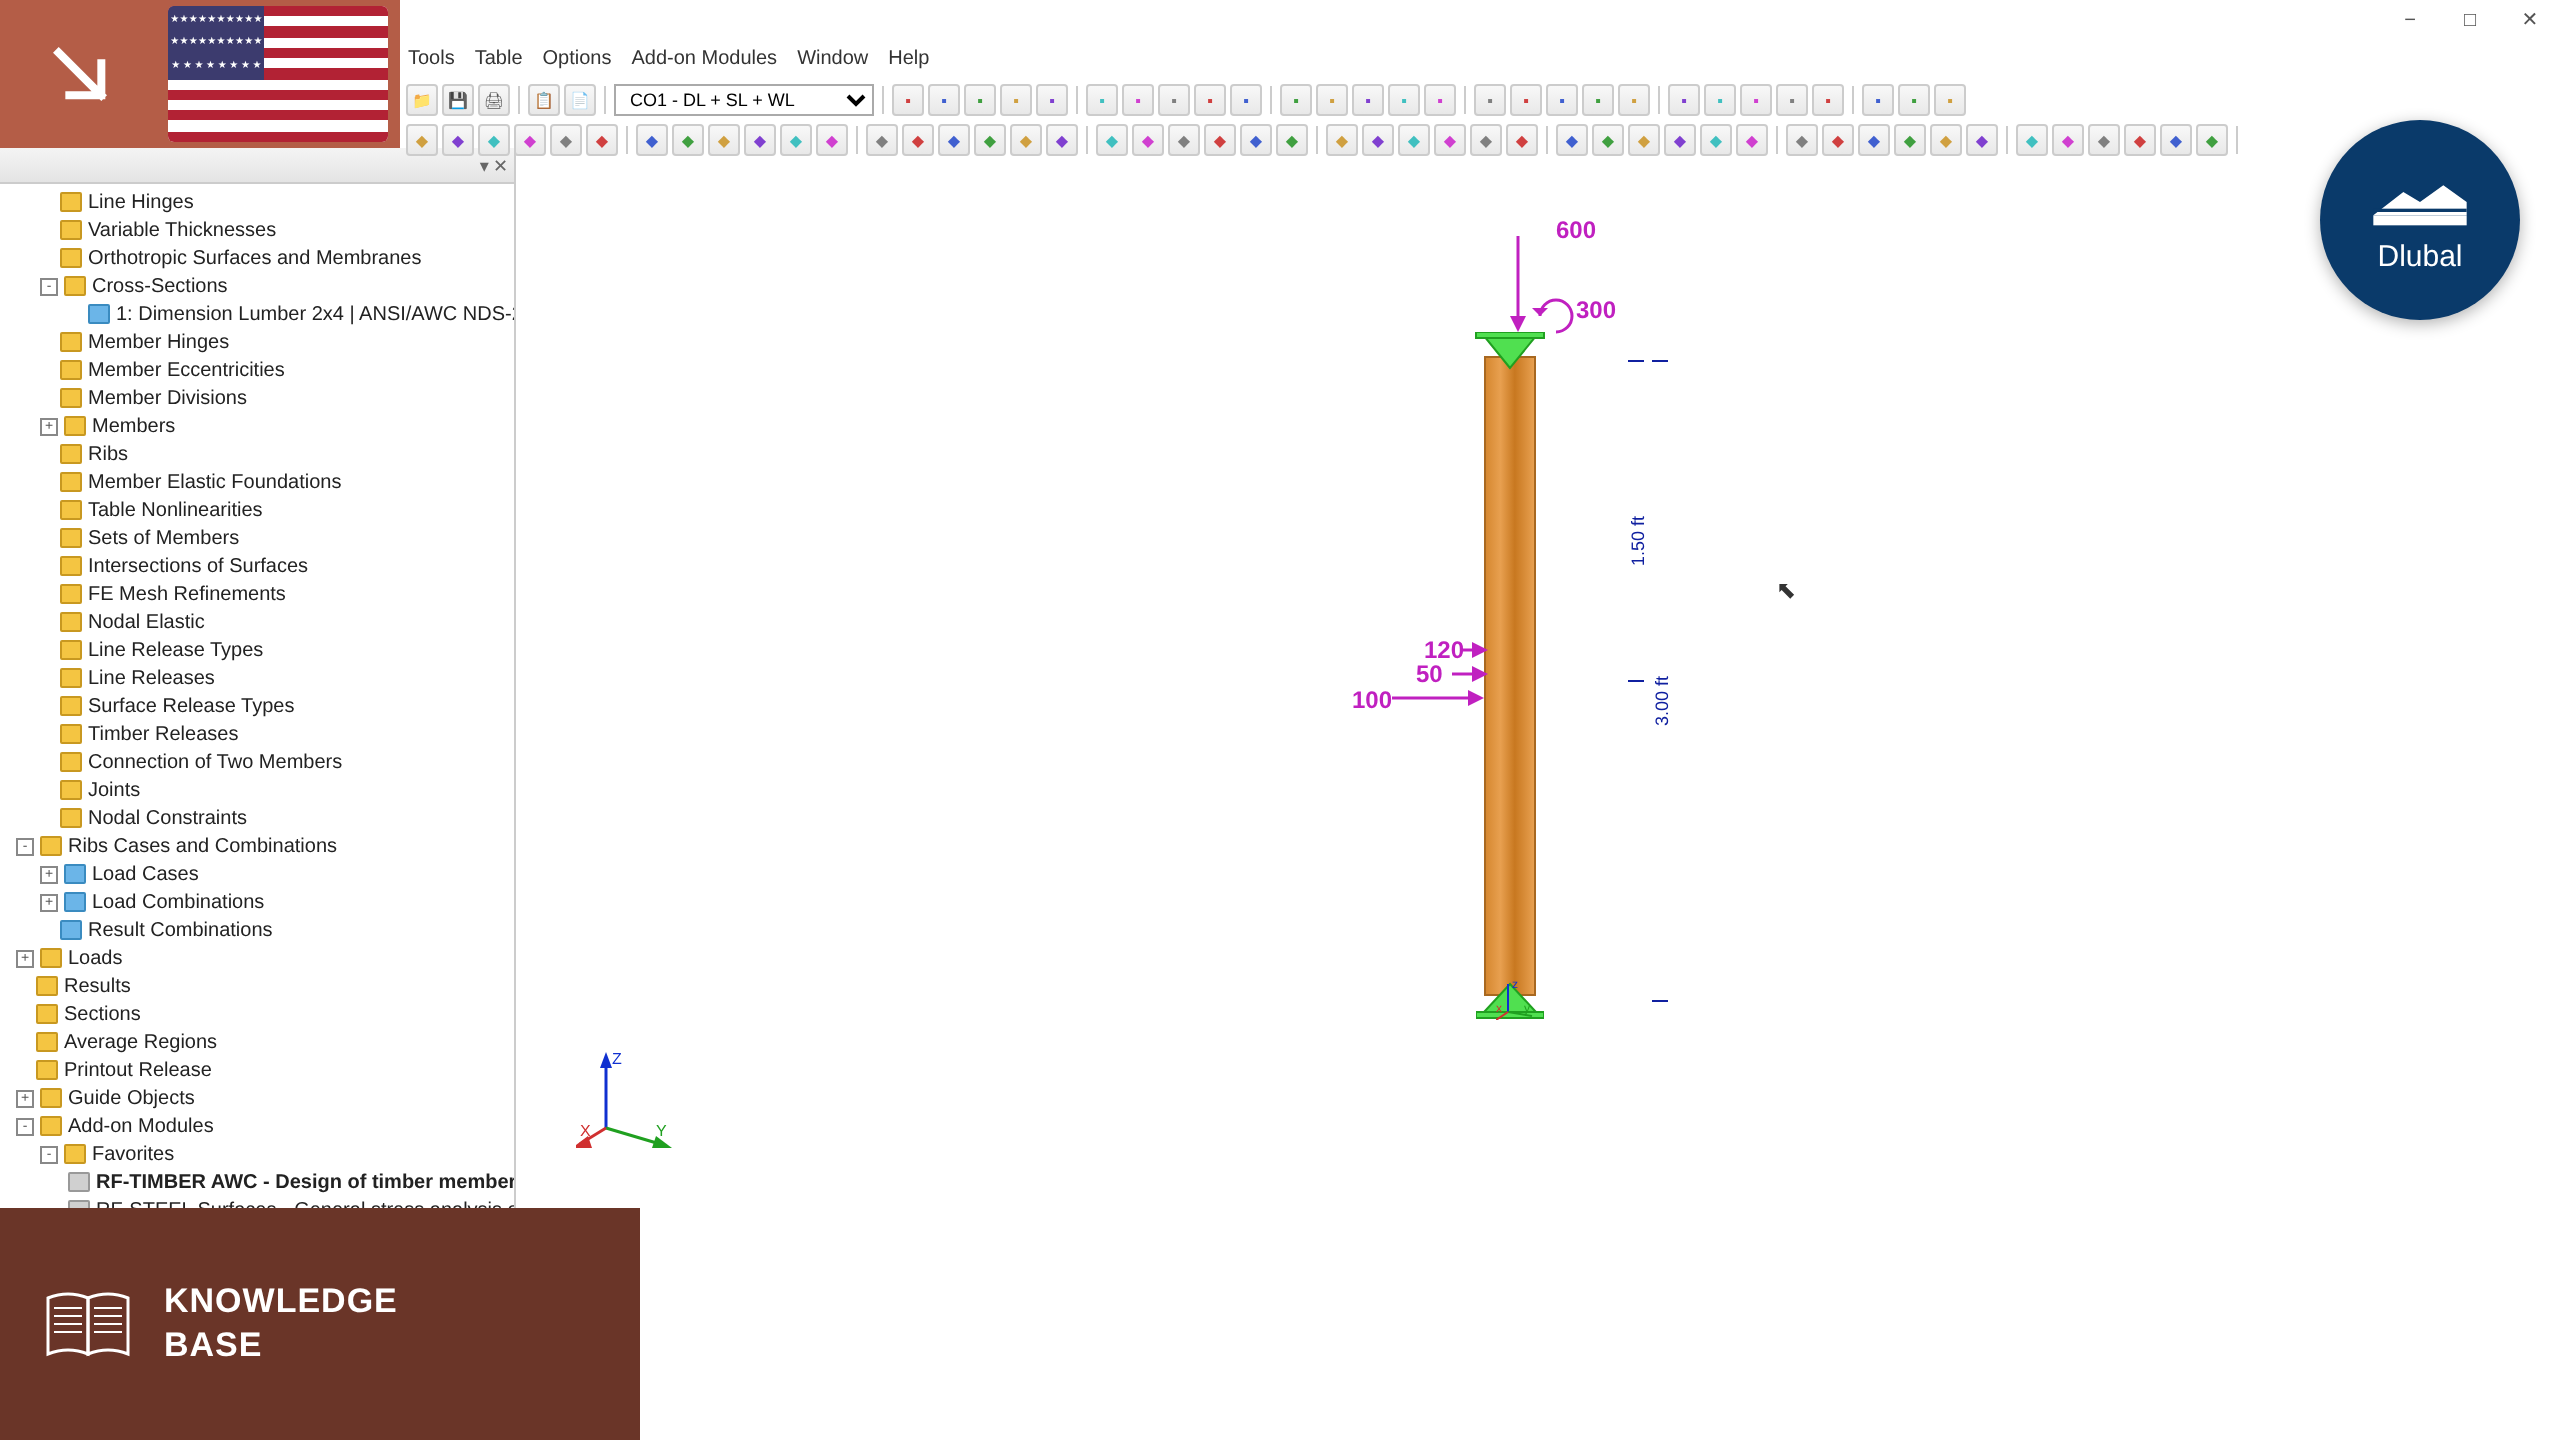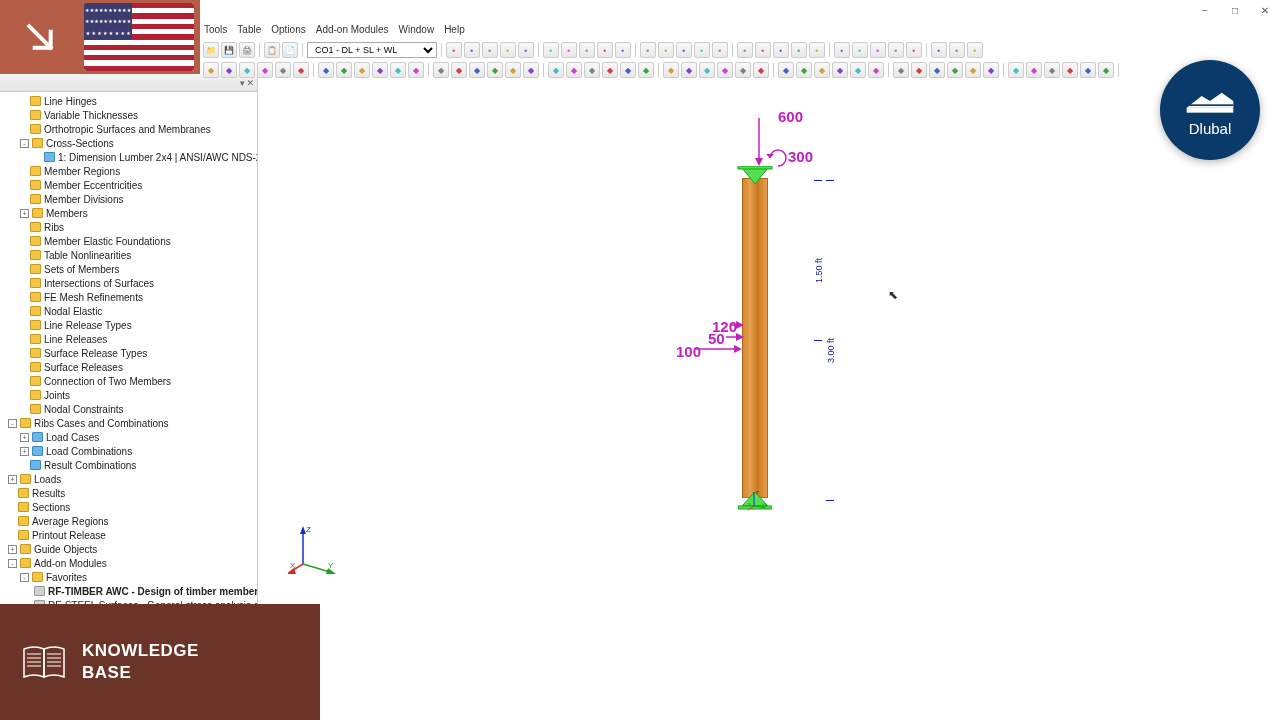--- a/index.html
+++ b/index.html
@@ -48,21 +48,21 @@
 
 .model-area { position: absolute; top: 14px; left: 0; right: 0; bottom: 0; }
 .column { position: absolute; left: 484px; top: 90px; width: 26px; height: 320px; background: linear-gradient(90deg, #d68830 0%, #e8a050 30%, #c87820 60%, #e8a050 100%); border: 1px solid #a86820; }
 .support-top { position: absolute; left: 478px; top: 78px; width: 38px; height: 20px; }
 .support-bot { position: absolute; left: 480px; top: 402px; width: 34px; height: 20px; }
 .support-shape { fill: #50e050; stroke: #20a020; }
 .dim-v1 { left: 560px; top: 92px; height: 160px; width: 1px; }
 .dim-v2 { left: 572px; top: 92px; height: 320px; width: 1px; }
 .dim-tick { position: absolute; width: 8px; height: 1px; background: #1020a0; }
 .dim-label { position: absolute; font-size: 9px; color: #1020a0; transform: rotate(-90deg); transform-origin: left top; }
-.load-val { position: absolute; font-size: 15px; color: #c020c0; font-weight: bold; }
+.load-val { position: absolute; font-size: 12px; color: #c020c0; font-weight: bold; }
 
 .axis-triad { position: absolute; left: 30px; bottom: 30px; width: 50px; height: 50px; }
 .axis-mini { position: absolute; left: 490px; top: 402px; width: 20px; height: 20px; }
 
 .cursor-ptr { position: absolute; left: 630px; top: 200px; font-size: 12px; color: #333; }
 
 
 .dlubal-badge { position: absolute; top: 60px; right: 20px; width: 100px; height: 100px; background: #0a3a6a; border-radius: 50%; z-index: 50; display: flex; flex-direction: column; align-items: center; justify-content: center; box-shadow: 0 2px 8px rgba(0,0,0,.3); }
 .dlubal-badge svg { width: 50px; height: 34px; }
 .dlubal-text { color: #fff; font-size: 15px; margin-top: 2px; font-weight: 500; }
@@ -280,21 +280,21 @@
         <span class="expander">-</span>
         <span class="tree-icon"></span>
         <span>Cross-Sections</span>
       </div>
       <div class="tree-item" style="--indent: 44px;">
         <span class="tree-icon blue"></span>
         <span>1: Dimension Lumber 2x4 | ANSI/AWC NDS-2015</span>
       </div>
       <div class="tree-item" style="--indent: 30px;">
         <span class="tree-icon"></span>
-        <span>Member Regions</span>
+        <span>Member Hinges</span>
       </div>
       <div class="tree-item" style="--indent: 30px;">
         <span class="tree-icon"></span>
         <span>Member Eccentricities</span>
       </div>
       <div class="tree-item" style="--indent: 30px;">
         <span class="tree-icon"></span>
         <span>Member Divisions</span>
       </div>
       <div class="tree-item" style="--indent: 20px;">
@@ -337,21 +337,21 @@
       <div class="tree-item" style="--indent: 30px;">
         <span class="tree-icon"></span>
         <span>Line Releases</span>
       </div>
       <div class="tree-item" style="--indent: 30px;">
         <span class="tree-icon"></span>
         <span>Surface Release Types</span>
       </div>
       <div class="tree-item" style="--indent: 30px;">
         <span class="tree-icon"></span>
-        <span>Surface Releases</span>
+        <span>Timber Releases</span>
       </div>
       <div class="tree-item" style="--indent: 30px;">
         <span class="tree-icon"></span>
         <span>Connection of Two Members</span>
       </div>
       <div class="tree-item" style="--indent: 30px;">
         <span class="tree-icon"></span>
         <span>Joints</span>
       </div>
       <div class="tree-item" style="--indent: 30px;">

